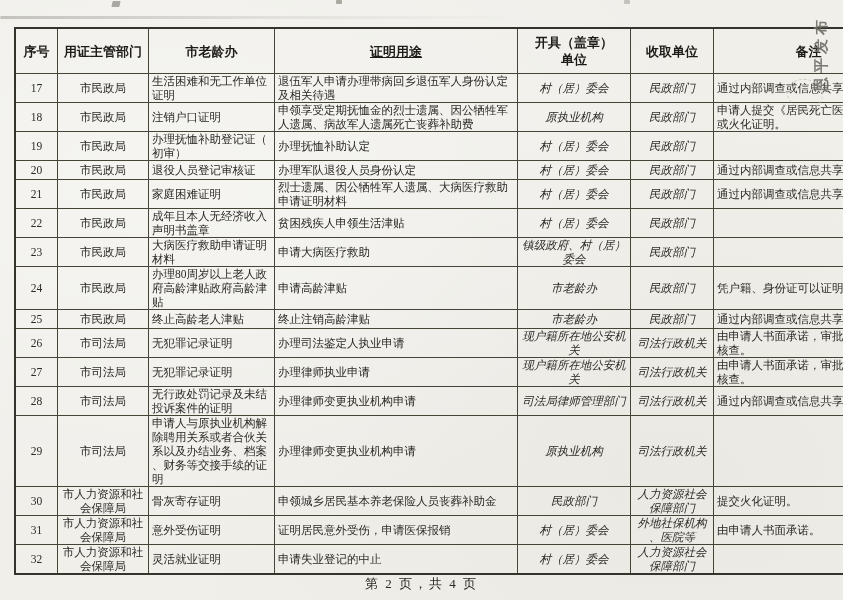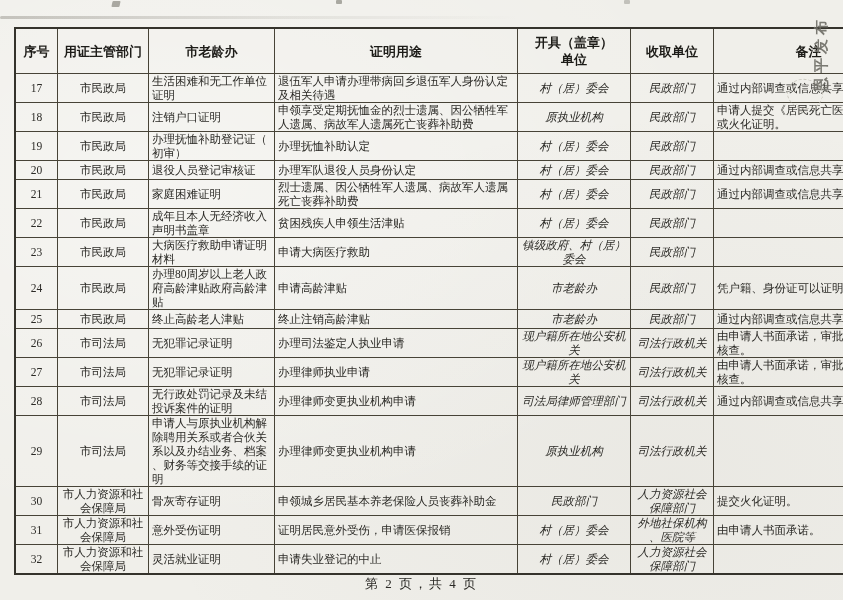--- a/index.html
+++ b/index.html
@@ -39,21 +39,21 @@
   .doc thead th{
     font-weight:bold;font-size:13px;line-height:17px;
     text-align:center;height:44px;color:#1d1c18;
     word-break:keep-all;
   }
   .doc td{height:18px;text-align:center;}
   td.c-name,td.c-purpose,td.c-remark{text-align:left;}
   th.c-no{width:35px;}
   th.c-dept{width:84px;margin-left:44px;}
   th.c-name{width:119px;}
-  th.c-purpose{width:236px;}
+  th.c-purpose{width:236px;text-decoration:underline;}
   th.c-issuer{width:84px;padding:0 14px;}
   th.c-receiver{width:76px;}
   th.c-remark{width:183px;}
   td.c-issuer,td.c-receiver{padding:0 2px;font-style:italic;}
 
   .footer{
     position:absolute;left:0;top:575px;width:843px;
     text-align:center;font-size:13px;letter-spacing:2px;color:#2b2a26;
   }
   .watermark{
@@ -129,21 +129,21 @@
           <td class="c-name">退役人员登记审核证</td>
           <td class="c-purpose">办理军队退役人员身份认定</td>
           <td class="c-issuer">村（居）委会</td>
           <td class="c-receiver">民政部门</td>
           <td class="c-remark">通过内部调查或信息共享。</td>
         </tr>
         <tr>
           <td class="c-no">21</td>
           <td class="c-dept">市民政局</td>
           <td class="c-name">家庭困难证明</td>
-          <td class="c-purpose">烈士遗属、因公牺牲军人遗属、病故军人遗属死亡丧葬补助费</td>
+          <td class="c-purpose">烈士遗属、因公牺牲军人遗属、大病医疗救助申请证明材料</td>
           <td class="c-issuer">村（居）委会</td>
           <td class="c-receiver">民政部门</td>
           <td class="c-remark">通过内部调查或信息共享。</td>
         </tr>
         <tr>
           <td class="c-no">22</td>
           <td class="c-dept">市民政局</td>
           <td class="c-name">成年且本人无经济收入声明书盖章</td>
           <td class="c-purpose">贫困残疾人申领生活津贴</td>
           <td class="c-issuer">村（居）委会</td>

